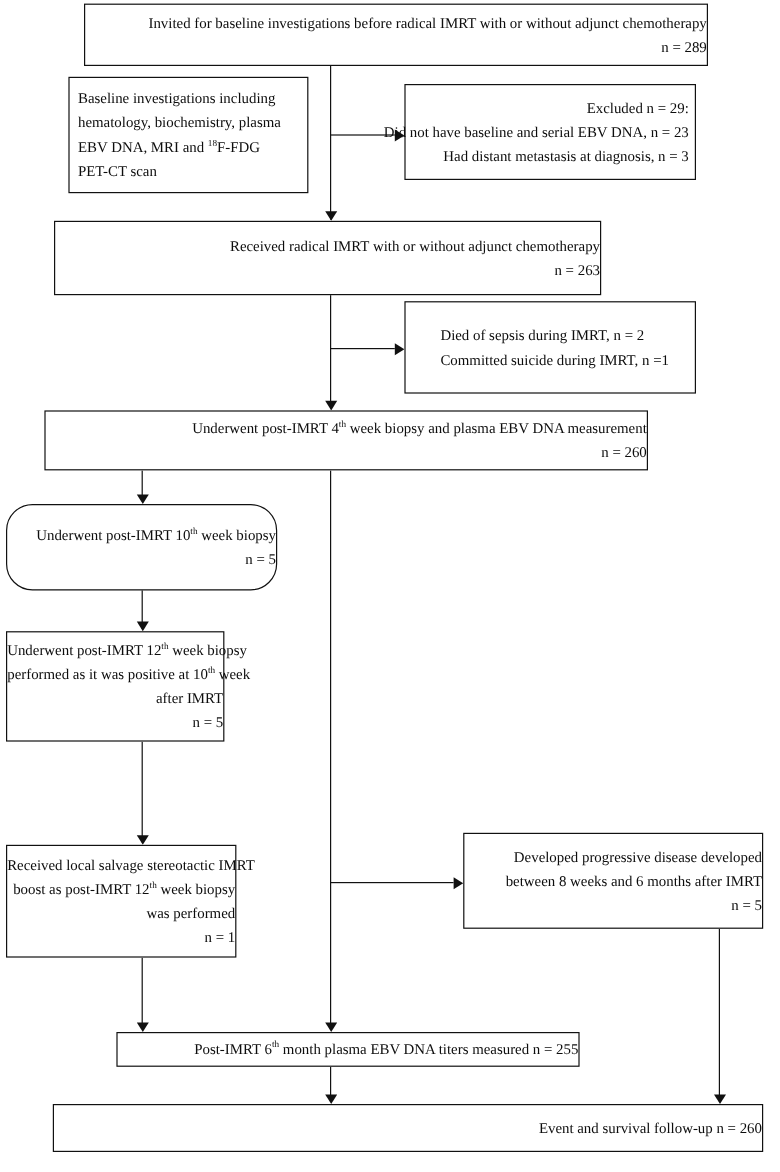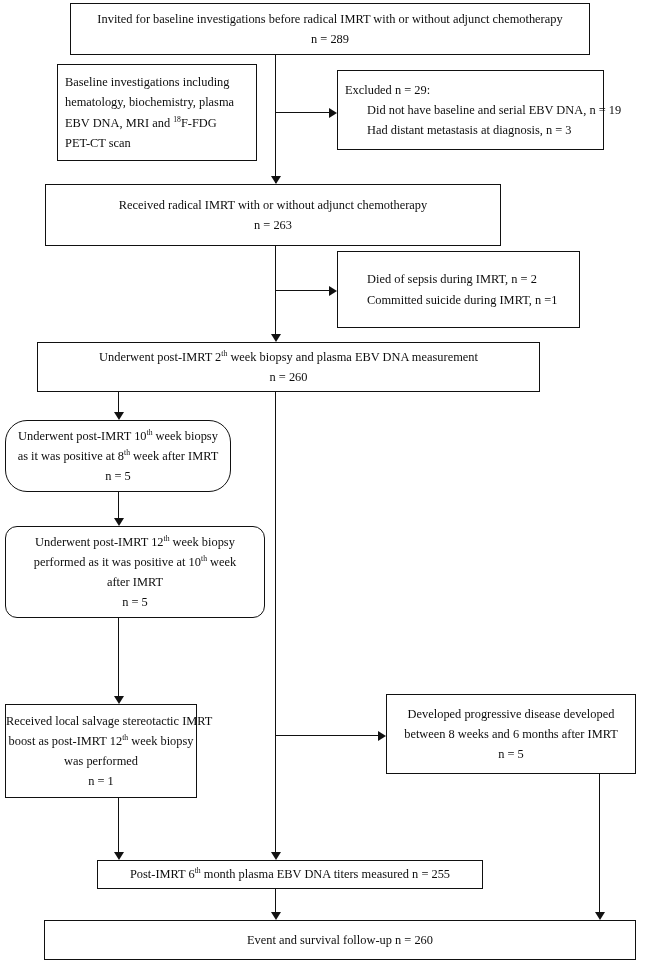--- a/index.html
+++ b/index.html
@@ -28,21 +28,21 @@
     color: #0d0d0d;
     display: flex;
     flex-direction: column;
     justify-content: center;
     z-index: 3;
   }
   .box .ln {
     display: block;
     white-space: nowrap;
   }
-  .box.center { text-align: center; }
+  .box.center { text-align: right; }
   .box.left   { text-align: left; }
   .box.padl   { padding-left: 7px; padding-right: 5px; }
   .indent { padding-left: 22px; display: block; white-space: nowrap; }
   sup {
     font-size: 0.62em;
     vertical-align: super;
     line-height: 0;
   }
   .vline {
     position: absolute;
@@ -89,63 +89,62 @@
   <div class="box left padl" style="left:57px; top:64px; width:200px; height:97px;">
     <span class="ln">Baseline investigations including</span>
     <span class="ln">hematology, biochemistry, plasma</span>
     <span class="ln"><span>EBV DNA, MRI and </span><sup>18</sup><span>F-FDG</span></span>
     <span class="ln">PET-CT scan</span>
   </div>
 
   <div class="hline" style="left:275px; top:112px; width:54px;"></div>
   <div class="arrow-right" style="left:329px; top:107.5px;"></div>
 
-  <div class="box left padl" style="left:337px; top:70px; width:267px; height:80px;">
+  <div class="box left padl" style="left:337px; top:70px; width:243px; height:80px;align-items:flex-end;">
     <span class="ln">Excluded n = 29:</span>
-    <span class="indent">Did not have baseline and serial EBV DNA, n = 19</span>
+    <span class="indent">Did not have baseline and serial EBV DNA, n = 23</span>
     <span class="indent">Had distant metastasis at diagnosis, n = 3</span>
   </div>
 
   <div class="box center" style="left:45px; top:184px; width:456px; height:62px;">
     <span class="ln">Received radical IMRT with or without adjunct chemotherapy</span>
     <span class="ln">n = 263</span>
   </div>
 
   <div class="vline" style="left:275px; top:234px; height:106px;"></div>
   <div class="arrow-down" style="left:270.5px; top:334px;"></div>
 
   <div class="hline" style="left:275px; top:290px; width:54px;"></div>
   <div class="arrow-right" style="left:329px; top:285.5px;"></div>
 
   <div class="box left padl" style="left:337px; top:251px; width:243px; height:77px;">
     <span class="indent">Died of sepsis during IMRT, n = 2</span>
     <span class="indent">Committed suicide during IMRT, n =1</span>
   </div>
 
   <div class="box center" style="left:37px; top:342px; width:503px; height:50px;">
-    <span class="ln"><span>Underwent post-IMRT 2</span><sup>th</sup><span> week biopsy and plasma EBV DNA measurement</span></span>
+    <span class="ln"><span>Underwent post-IMRT 4</span><sup>th</sup><span> week biopsy and plasma EBV DNA measurement</span></span>
     <span class="ln">n = 260</span>
   </div>
 
   <div class="vline" style="left:118px; top:392px; height:26px;"></div>
   <div class="arrow-down" style="left:113.5px; top:412px;"></div>
 
   <div class="vline" style="left:275px; top:392px; height:466px;"></div>
   <div class="arrow-down" style="left:270.5px; top:852px;"></div>
 
   <div class="box center" style="left:5px; top:420px; width:226px; height:72px;border-radius:22px;">
     <span class="ln"><span>Underwent post-IMRT 10</span><sup>th</sup><span> week biopsy</span></span>
-    <span class="ln"><span>as it was positive at 8</span><sup>th</sup><span> week after IMRT</span></span>
     <span class="ln">n = 5</span>
   </div>
 
   <div class="vline" style="left:118px; top:492px; height:32px;"></div>
   <div class="arrow-down" style="left:113.5px; top:518px;"></div>
 
-  <div class="box center" style="left:5px; top:526px; width:260px; height:92px;border-radius:12px;">
+  <div class="box center" style="left:5px; top:526px; width:182px; height:92px;">
     <span class="ln"><span>Underwent post-IMRT 12</span><sup>th</sup><span> week biopsy</span></span>
     <span class="ln"><span>performed as it was positive at 10</span><sup>th</sup><span> week</span></span>
     <span class="ln">after IMRT</span>
     <span class="ln">n = 5</span>
   </div>
 
   <div class="vline" style="left:118px; top:618px; height:84px;"></div>
   <div class="arrow-down" style="left:113.5px; top:696px;"></div>
 
   <div class="box center" style="left:5px; top:704px; width:192px; height:94px;">

